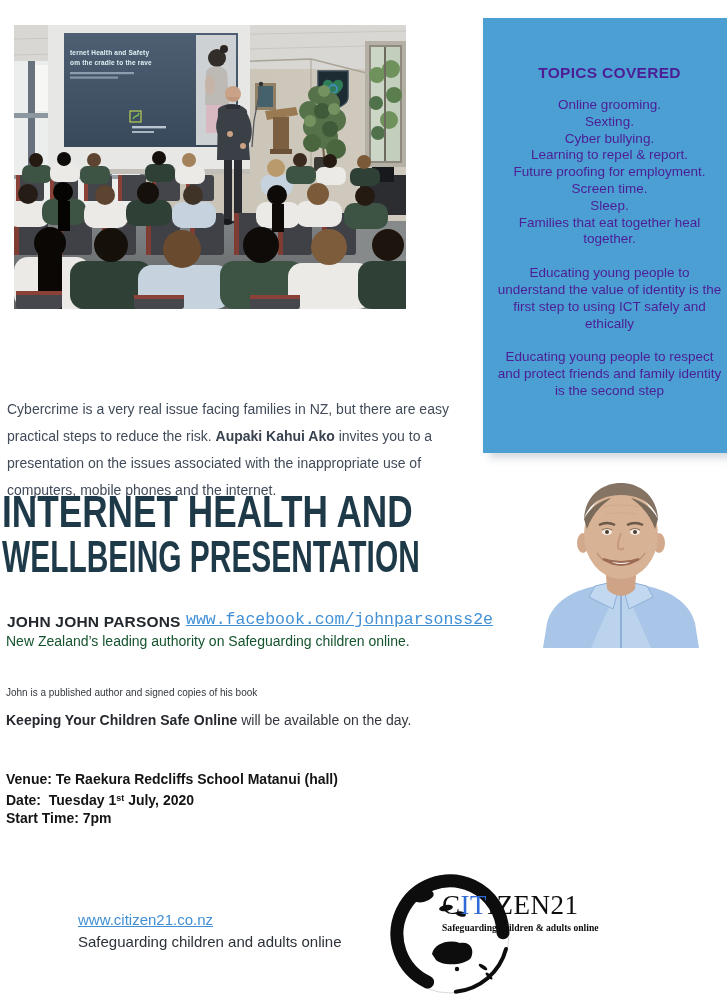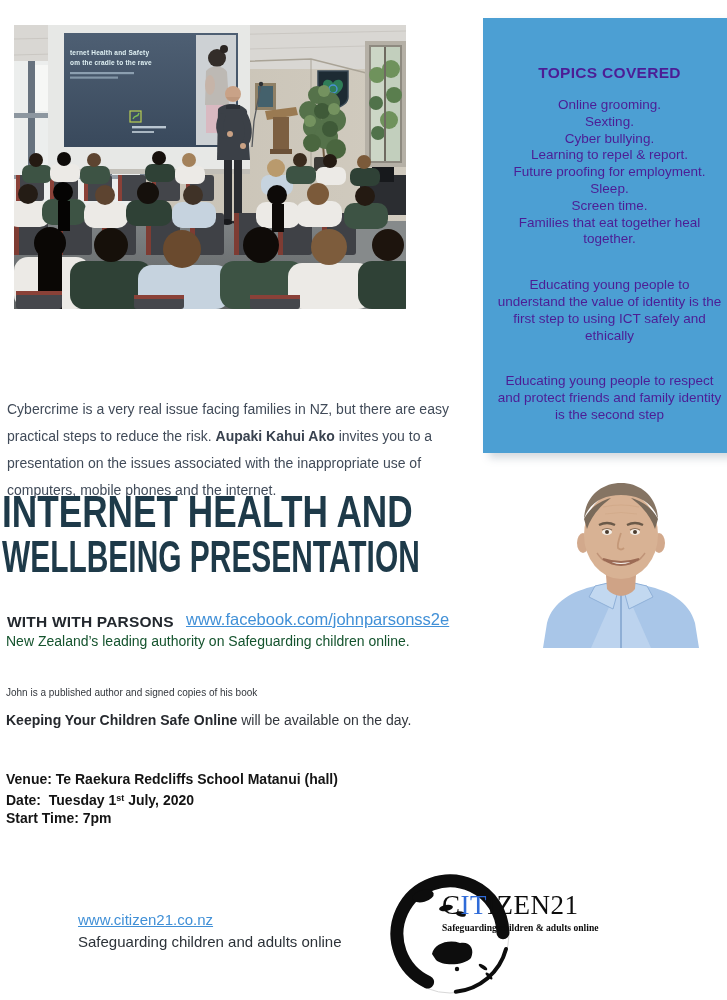--- a/index.html
+++ b/index.html
@@ -16,40 +16,40 @@
 
   
   .topics {
     left:483px; top:18px; width:253px; height:435px;
     background:var(--accent_blue_box,#4c9fd3);
     color:#4c1d95; text-align:center; padding:46px 14px 0;
     box-shadow:6px 5px 8px rgba(100,120,135,.28);
   }
   .topics-title { font-size:15.5px; font-weight:bold; letter-spacing:.3px; margin-bottom:15px; }
   .topic-item { font-size:13.5px; line-height:16.8px; }
-  .topic-para { font-size:13.5px; line-height:16.8px; margin-top:29px; }
+  .topic-para { font-size:13.5px; line-height:16.8px; margin-top:17px; }
 
   .intro-h {
     left:7px; top:329px; width:475px;
     font-size:19px; line-height:33px; font-weight:bold;
     color:var(--heading_navy,#1f3864);
   }
   .intro-body {
     left:7px; top:396px; width:472px;
     font-size:14px; line-height:27px; color:#414b59;
   }
   .intro-body strong { color:#39424f; }
 
   .big-title { left:2px; top:489px; width:700px; color:var(--title_dark,#1e3a49); }
   .big-title div { font-size:44px; font-weight:bold; line-height:45px; letter-spacing:0; white-space:nowrap; }
   .big-title .t1 { transform:scaleX(.80); transform-origin:0 0; }
   .big-title .t2 { transform:scaleX(.68); transform-origin:0 0; }
 
   .with-label { left:7px; top:613px; font-size:15.5px; font-weight:bold; color:#23282e; letter-spacing:.2px; }
-  .fb-link { left:186px; top:610px; font-size:16.5px; color:var(--link_blue,#4190d7); text-decoration:underline; }
+  .fb-link { left:186px; top:610px; font-size:16.5px; color:var(--link_blue,#4190d7); text-decoration:underline;font-family:Liberation Mono, monospace; }
   .subtitle { left:6px; top:633px; font-size:14px; color:#14532d; }
   .book1 { left:6px; top:687px; font-size:10px; color:#33373d; }
   .book2 { left:6px; top:712px; font-size:14px; color:#33373d; }
   .book2 strong { color:#26292e; }
 
   .details { left:6px; top:770px; font-size:14px; font-weight:bold; color:#141414; line-height:18.5px; }
   .details .ord { font-size:9px; vertical-align:4px; }
   .details .pre { white-space:pre-wrap; }
 
   .headshot { left:533px; top:473px; width:176px; height:175px; }
@@ -303,37 +303,37 @@
     </svg>
   </div>
 
   <aside class="abs topics">
     <div class="topics-title">TOPICS COVERED</div>
     <div class="topic-item">Online grooming.</div>
     <div class="topic-item">Sexting.</div>
     <div class="topic-item">Cyber bullying.</div>
     <div class="topic-item">Learning to repel &amp; report.</div>
     <div class="topic-item">Future proofing for employment.</div>
+    <div class="topic-item">Screen time.</div>
     <div class="topic-item">Sleep.</div>
-    <div class="topic-item">Screen time.</div>
     <div class="topic-item">Families that eat together heal together.</div>
     <p class="topic-para">Educating young people to understand the value of identity is the first step to using ICT safely and ethically</p>
     <p class="topic-para">Educating young people to respect and protect friends and family identity is the second step</p>
   </aside>
 
   <p class="abs intro-body">
     <span>Cybercrime is a very real issue facing families in NZ, but there are easy practical steps to reduce the risk. </span><strong>Aupaki Kahui Ako</strong><span> invites you to a presentation on the issues associated with the inappropriate use of computers, mobile phones and the internet.</span>
   </p>
 
   <h1 class="abs big-title">
     <div class="t1">INTERNET HEALTH AND</div>
     <div class="t2">WELLBEING PRESENTATION</div>
   </h1>
 
-  <span class="abs with-label">WITH WITH PARSONS</span>
+  <span class="abs with-label">JOHN JOHN PARSONS</span>
   <a class="abs fb-link" href="#">www.facebook.com/johnparsonss2e</a>
   <p class="abs subtitle">New Zealand’s leading authority on Safeguarding children online.</p>
   <p class="abs book1">John is a published author and signed copies of his book</p>
   <p class="abs book2"><strong>Keeping Your Children Safe Online</strong><span> will be available on the day.</span></p>
 
   <div class="abs details">
     <div>Venue: Te Raekura Redcliffs School Matanui (hall)</div>
     <div><span class="pre">Date:  Tuesday 1</span><sup class="ord">st</sup><span> July, 2020</span></div>
     <div>Start Time: 7pm</div>
   </div>

